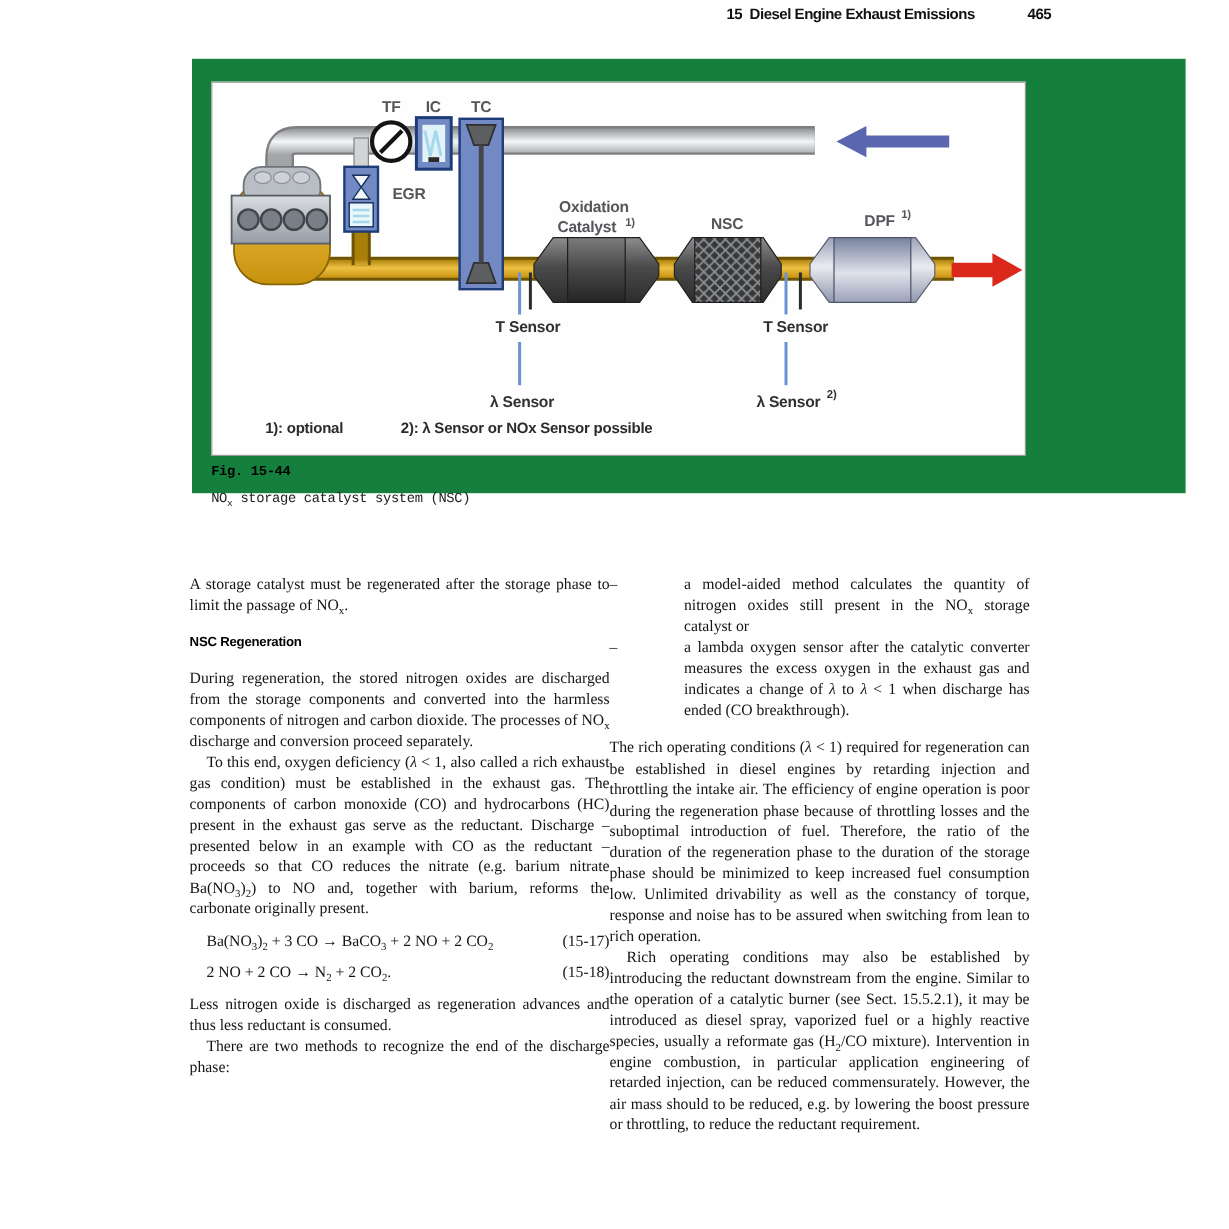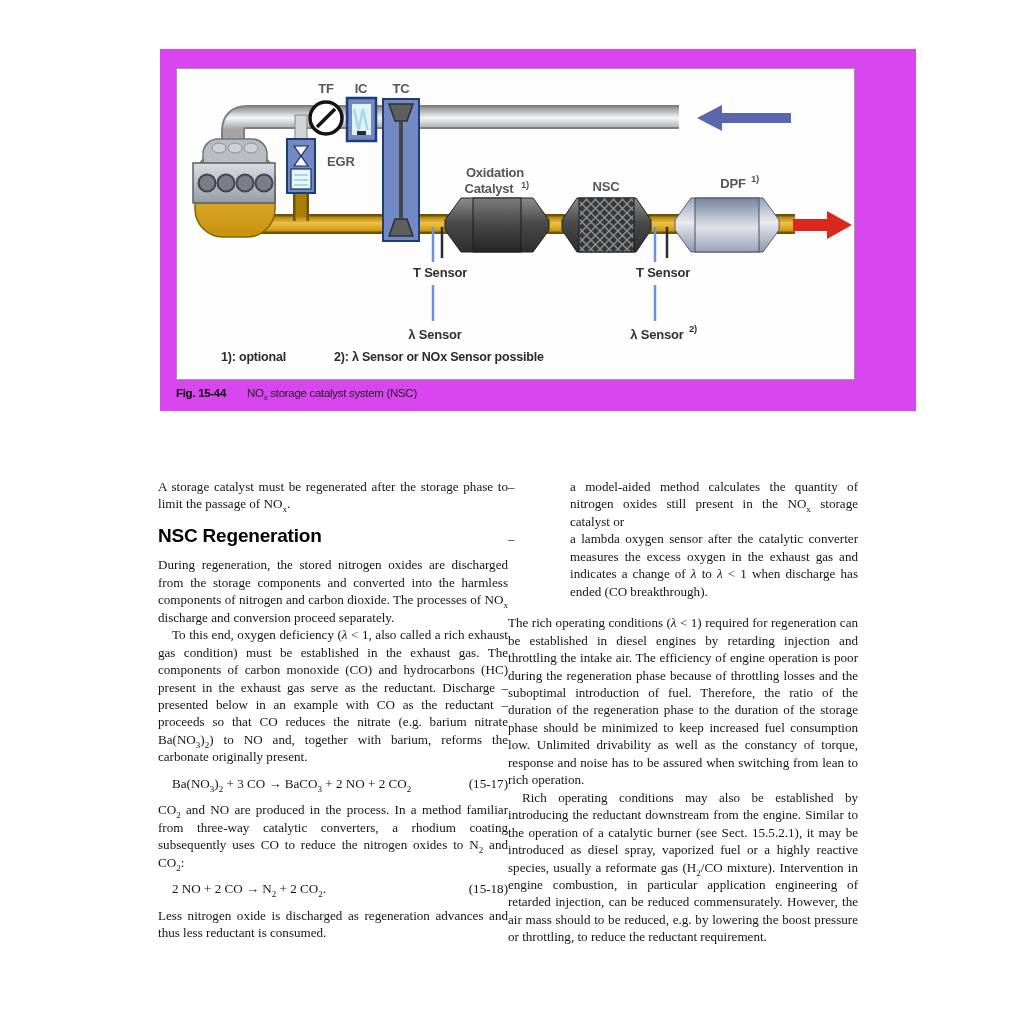--- a/index.html
+++ b/index.html
@@ -5,55 +5,59 @@
   html,body{margin:0;padding:0;background:#ffffff;}
   body{width:1024px;height:1024px;font-family:"Liberation Serif",serif;color:#1a1a1a;}
   .page{position:relative;width:1024px;height:1024px;overflow:hidden;background:#fff;}
 
   
   .pghead{position:absolute;top:5px;left:0;right:148px;display:flex;justify-content:flex-end;align-items:baseline;gap:44px;
           font-family:"Liberation Sans",sans-serif;font-weight:700;font-size:12.5px;letter-spacing:-0.4px;color:#111;}
   .pghead .rh{white-space:pre;}
 
   
-  .figure-box{position:absolute;left:160px;top:49px;width:756px;height:362px;background:#d946ef;}
+  .figure-box{position:absolute;left:160px;top:49px;width:828px;height:362px;background:#15803d;}
   .fig-panel{position:absolute;left:16px;top:19px;width:677px;height:310px;background:#fefefe;border:1px solid #9b9b9b;}
-  .fig-caption{position:absolute;left:16px;top:338px;display:flex;align-items:baseline;gap:21px;
-               font-family:Liberation Sans, sans-serif;font-size:11.5px;letter-spacing:-0.3px;color:#222;}
+  .fig-caption{position:absolute;left:16px;top:338px;display:flex;align-items:baseline;gap:9px;
+               font-family:Liberation Mono, monospace;font-size:11.5px;letter-spacing:-0.3px;color:#222;flex-direction:column;}
   .fig-caption b{font-weight:700;color:#000;}
   .fig-caption sub{font-size:8px;}
 
   
   svg text{font-family:"Liberation Sans",sans-serif;font-weight:700;letter-spacing:-0.2px;}
   .lbl{fill:#55565a;font-size:13px;}
   .lbl-sup{fill:#55565a;font-size:9.5px;}
   .lbl-dark{fill:#303030;font-size:13px;}
   .lbl-foot{fill:#2b2b2b;font-size:12.5px;}
 
   
   .columns{position:absolute;left:158px;top:478px;width:716px;display:flex;gap:0;}
   .col{width:350px;text-align:justify;font-size:13.1px;line-height:17.45px;color:#141414;}
   .col p{margin:0;}
   p.indent{text-indent:14px;}
-  .subhead{font-family:"Liberation Sans",sans-serif;font-weight:700;font-size:19px;letter-spacing:-0.2px;
+  .subhead{font-family:"Liberation Sans",sans-serif;font-weight:700;font-size:11px;letter-spacing:-0.2px;
            margin:14px 0 12px 0;text-align:left;color:#000;}
   sub{font-size:9px;line-height:0;}
   .equation{display:flex;justify-content:space-between;align-items:flex-end;margin:9px 0;padding-left:14px;text-align:left;}
   .equation .eq-num{padding-left:8px;margin-left:12px;}
   .dashlist{margin:0;}
   .dashitem{display:flex;}
   .dashitem .marker{flex:none;width:14px;}
   .dashitem .btext{flex:1;text-align:justify;margin-left:48px;}
   .mt14{margin-top:14px !important;}
 </style>
 </head>
 <body>
 
 <div class="page">
 
+  <div class="pghead">
+    <span class="rh">15  Diesel Engine Exhaust Emissions</span>
+    <span class="pn">465</span>
+  </div>
 
   <div class="figure-box">
     <div class="fig-panel">
       <svg width="677" height="310" viewBox="0 0 677 310">
         <defs>
           <linearGradient id="gSilver" x1="0" y1="38" x2="0" y2="60" gradientUnits="userSpaceOnUse">
             <stop offset="0" stop-color="#8f9194"></stop>
               <stop offset="0.5" stop-color="#f4f5f6"></stop>
               <stop offset="1" stop-color="#a3a5a8"></stop>
           </linearGradient>
@@ -217,26 +221,26 @@
   <div class="columns">
     <section class="col">
       <p>A storage catalyst must be regenerated after the storage phase to limit the passage of NO<sub>x</sub>.</p>
       <h3 class="subhead">NSC Regeneration</h3>
       <p>During regeneration, the stored nitrogen oxides are discharged from the storage components and converted into the harmless components of nitrogen and carbon dioxide. The processes of NO<sub>x</sub> discharge and conversion proceed separately.</p>
       <p class="indent">To this end, oxygen deficiency (<i>λ</i> &lt; 1, also called a rich exhaust gas condition) must be established in the exhaust gas. The components of carbon monoxide (CO) and hydrocarbons (HC) present in the exhaust gas serve as the reductant. Discharge – presented below in an example with CO as the reductant – proceeds so that CO reduces the nitrate (e.g. barium nitrate Ba(NO<sub>3</sub>)<sub>2</sub>) to NO and, together with barium, reforms the carbonate originally present.</p>
       <div class="equation">
         <span class="eq-body">Ba(NO<sub>3</sub>)<sub>2</sub> + 3 CO → BaCO<sub>3</sub> + 2 NO + 2 CO<sub>2</sub></span>
         <span class="eq-num">(15-17)</span>
       </div>
-      <p>CO<sub>2</sub> and NO are produced in the process. In a method familiar from three-way catalytic converters, a rhodium coating subsequently uses CO to reduce the nitrogen oxides to N<sub>2</sub> and CO<sub>2</sub>:</p>
       <div class="equation">
         <span class="eq-body">2 NO + 2 CO → N<sub>2</sub> + 2 CO<sub>2</sub>.</span>
         <span class="eq-num">(15-18)</span>
       </div>
       <p>Less nitrogen oxide is discharged as regeneration advances and thus less reductant is consumed.</p>
+      <p class="indent">There are two methods to recognize the end of the discharge phase:</p>
     </section>
 
     <section class="col">
       <div class="dashlist">
         <div class="dashitem">
           <span class="marker">–</span>
           <span class="btext">a model-aided method calculates the quantity of nitrogen oxides still present in the NO<sub>x</sub> storage catalyst or</span>
         </div>
         <div class="dashitem">
           <span class="marker">–</span>

